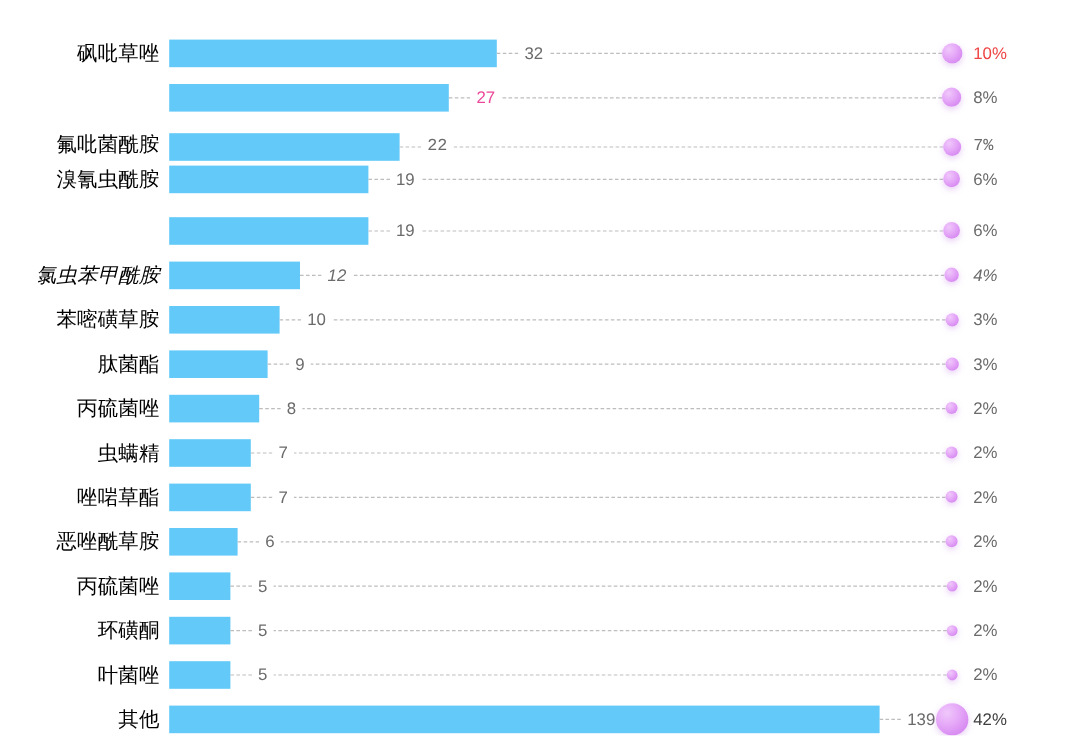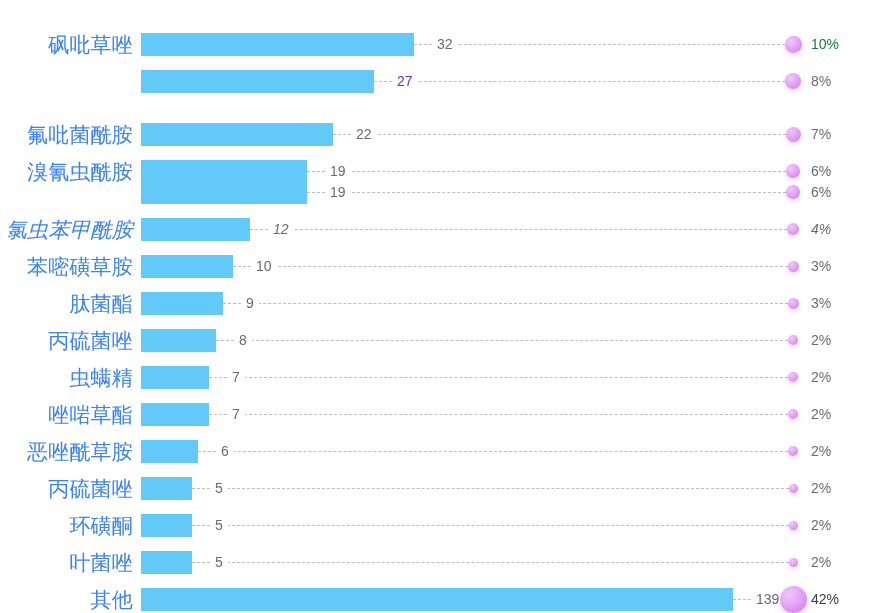--- a/index.html
+++ b/index.html
@@ -32,22 +32,22 @@
 
   
   .cat-label {
     position: absolute;
     left: 0;
     top: 0;
     width: 133px;
     height: 37px;
     line-height: 37px;
     text-align: right;
-    font-size: 21px;
-    color: #3b82f6;
+    font-size: 17px;
+    color: #000000;
     white-space: nowrap;
     letter-spacing: 0.2px;
   }
 
   
   .bar {
     position: absolute;
     left: 141px;
     top: 7px;
     height: 23px;
@@ -97,38 +97,38 @@
 </head>
 <body>
 
 <div id="chart-root">
     <div class="row" style="top: 26px;">
       <div class="cat-label">砜吡草唑</div>
       <div class="bar" style="left: 141px; width: 273px; background: rgb(98, 201, 248);"></div>
       <div class="leader" style="left: 414px; width: 370.5px; border-top-color: rgb(189, 189, 189);"></div>
       <div class="value-label" style="left: 432px; color: rgb(107, 107, 107);">32</div>
       <div class="dot" style="width: 17px; height: 17px; left: 784.5px; top: 9.5px;"></div>
-      <div class="pct-label" style="left: 811px; color: #15803d;">10%</div>
+      <div class="pct-label" style="left: 811px; color: #ef4444;">10%</div>
     </div>
     <div class="row" style="top: 63px;">
       <div class="bar" style="left: 141px; width: 233px; background: rgb(98, 201, 248);"></div>
       <div class="leader" style="left: 374px; width: 411px; border-top-color: rgb(189, 189, 189);"></div>
-      <div class="value-label" style="left: 392px; color: #6d28d9;">27</div>
+      <div class="value-label" style="left: 392px; color: #ec4899;">27</div>
       <div class="dot" style="width: 16px; height: 16px; left: 785px; top: 10px;"></div>
       <div class="pct-label" style="left: 811px; color: rgb(107, 107, 107);">8%</div>
     </div>
-    <div class="row" style="top: 116px;">
+    <div class="row" style="top: 104px; font-family: Liberation Mono, monospace;">
       <div class="cat-label">氟吡菌酰胺</div>
       <div class="bar" style="left: 141px; width: 192px; background: rgb(98, 201, 248);"></div>
       <div class="leader" style="left: 333px; width: 452.5px; border-top-color: rgb(189, 189, 189);"></div>
       <div class="value-label" style="left: 351px; color: rgb(107, 107, 107);">22</div>
       <div class="dot" style="width: 15px; height: 15px; left: 785.5px; top: 10.5px;"></div>
       <div class="pct-label" style="left: 811px; color: rgb(107, 107, 107);">7%</div>
     </div>
-    <div class="row" style="top: 153px;">
+    <div class="row" style="top: 131px;">
       <div class="cat-label">溴氰虫酰胺</div>
       <div class="bar" style="left: 141px; width: 166px; background: rgb(98, 201, 248);"></div>
       <div class="leader" style="left: 307px; width: 479px; border-top-color: rgb(189, 189, 189);"></div>
       <div class="value-label" style="left: 325px; color: rgb(107, 107, 107);">19</div>
       <div class="dot" style="width: 14px; height: 14px; left: 786px; top: 11px;"></div>
       <div class="pct-label" style="left: 811px; color: rgb(107, 107, 107);">6%</div>
     </div>
     <div class="row" style="top: 174px;">
       <div class="bar" style="left: 141px; width: 166px; background: rgb(98, 201, 248);"></div>
       <div class="leader" style="left: 307px; width: 479px; border-top-color: rgb(189, 189, 189);"></div>

